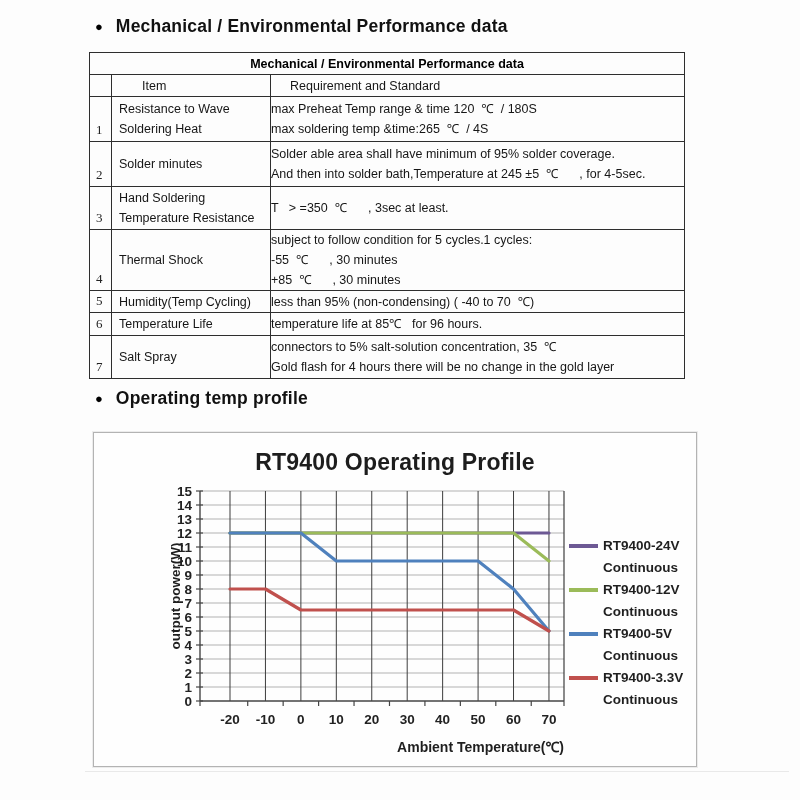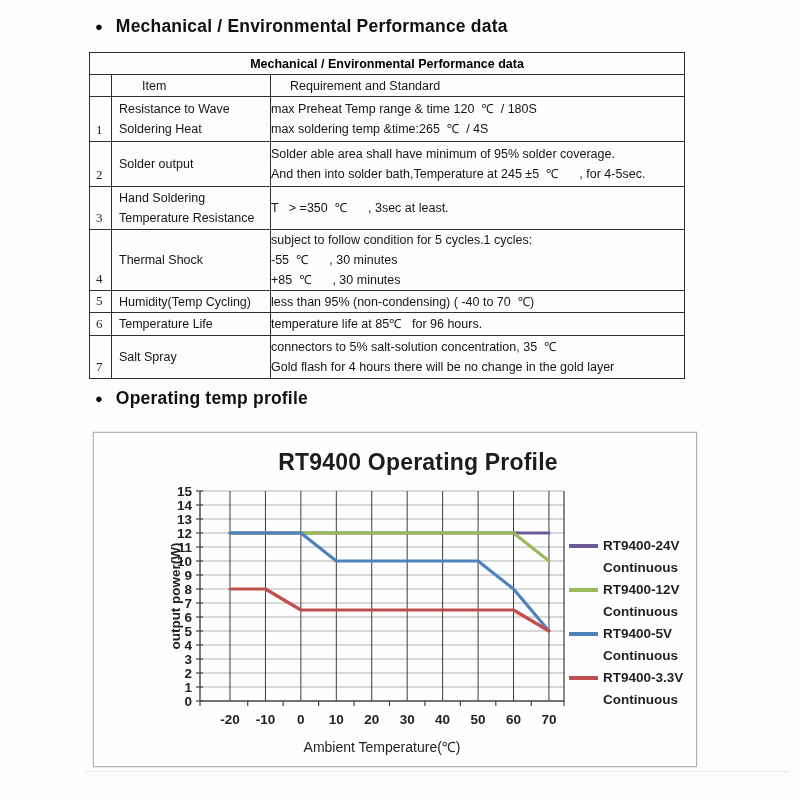--- a/index.html
+++ b/index.html
@@ -36,30 +36,30 @@
   #perf-table td.item{padding-left:7px;}
   #perf-table td.req{padding-left:0;}
   #perf-table .ln{line-height:20px;white-space:pre-wrap;}
   
   #chart-box{
     position:absolute;left:93px;top:432px;width:602px;height:333px;
     background:#fefefe;border:1px solid #b3b3b3;box-shadow:0 0 0 1px #ececec;
   }
   #chart-title{
     position:absolute;top:16px;left:0;width:100%;text-align:center;
-    font-size:23px;font-weight:bold;color:#1d1d1d;letter-spacing:.2px;margin-left:23px;
+    font-size:23px;font-weight:bold;color:#1d1d1d;letter-spacing:.2px;
   }
   #chart-ylabel{
     position:absolute;left:81px;top:163px;white-space:nowrap;
     transform:translate(-50%,-50%) rotate(-90deg);
     font-size:13.5px;font-weight:bold;color:#1f1f1f;
   }
   #chart-xlabel{
-    position:absolute;left:106px;width:364px;top:304px;text-align:center;
-    font-size:14px;font-weight:normal;color:#1f1f1f;
+    position:absolute;left:106px;width:364px;top:304px;text-align:right;
+    font-size:14px;font-weight:bold;color:#1f1f1f;
   }
   #chart-svg{position:absolute;left:0;top:0;}
   #page-foot-line{
     position:absolute;left:85px;top:771px;width:704px;height:1px;background:#e9e9e9;
   }
 </style>
 </head>
 <body>
 
 <div class="heading" id="sec1">
@@ -91,21 +91,21 @@
           <div class="ln">Soldering Heat</div>
         </td>
         <td class="req">
           <div class="ln">max Preheat Temp range &amp; time 120  ℃  / 180S</div>
           <div class="ln">max soldering temp &amp;time:265  ℃  / 4S</div>
         </td>
       </tr>
       <tr style="height: 45px;">
         <td class="num">2</td>
         <td class="item">
-          <div class="ln">Solder output</div>
+          <div class="ln">Solder minutes</div>
         </td>
         <td class="req">
           <div class="ln">Solder able area shall have minimum of 95% solder coverage.</div>
           <div class="ln">And then into solder bath,Temperature at 245 ±5  ℃      , for 4-5sec.</div>
         </td>
       </tr>
       <tr style="height: 43px;">
         <td class="num">3</td>
         <td class="item">
           <div class="ln">Hand Soldering</div>

